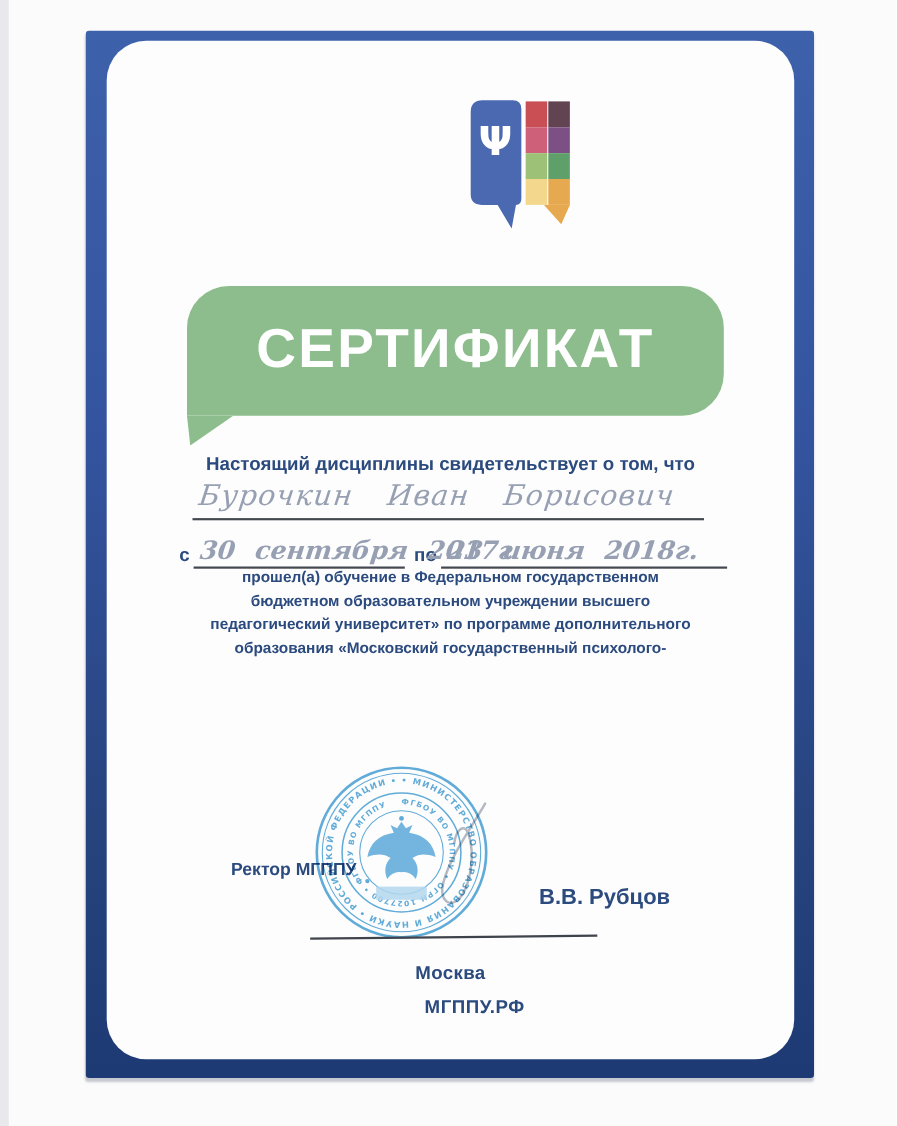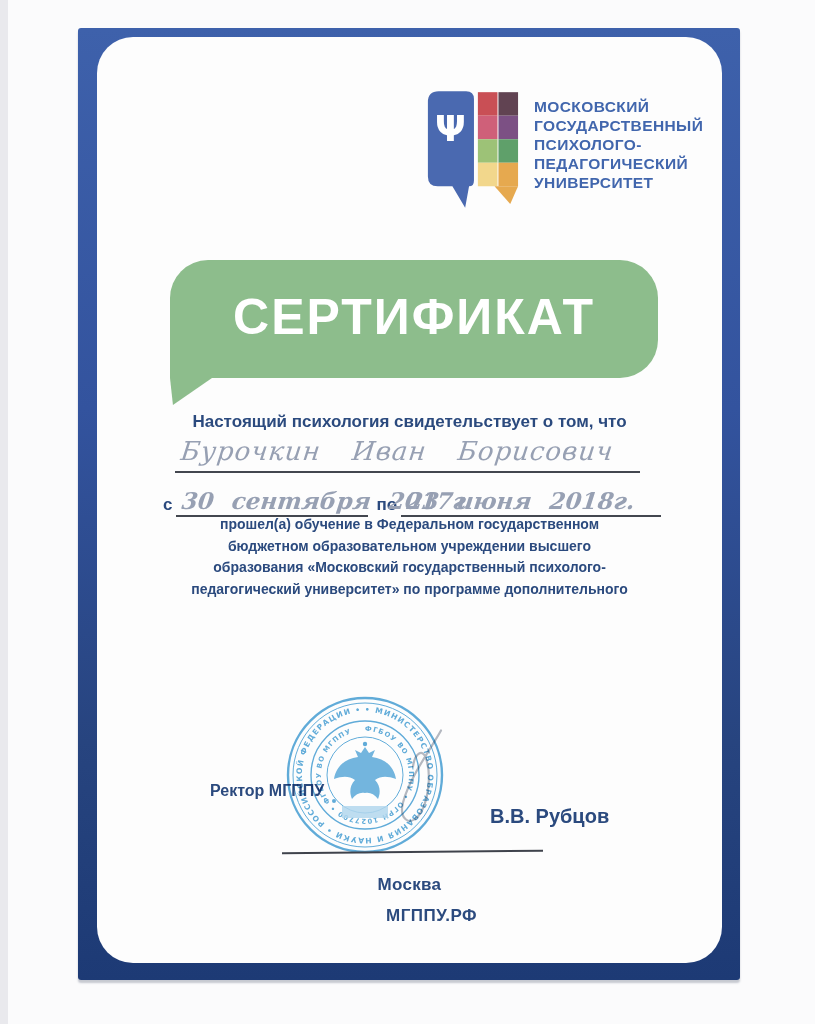--- a/index.html
+++ b/index.html
@@ -95,56 +95,49 @@
         <rect x="56" y="3" width="20" height="24" fill="#c94f55"></rect>
         <rect x="77" y="3" width="20" height="24" fill="#614352"></rect>
         <rect x="56" y="27" width="20" height="24" fill="#cf6079"></rect>
         <rect x="77" y="27" width="20" height="24" fill="#7c5084"></rect>
         <rect x="56" y="51" width="20" height="24" fill="#9dc277"></rect>
         <rect x="77" y="51" width="20" height="24" fill="#5fa06a"></rect>
         <rect x="56" y="75" width="20" height="24" fill="#f2d78c"></rect>
         <rect x="77" y="75" width="20" height="24" fill="#e6a94f"></rect>
         <path d="M73 99 L97 99 L89 117 Z" fill="#e6a94f"></path>
       </svg>
-      <div class="logo-text">
-        <div>МОСКОВСКИЙ</div>
-        <div>ГОСУДАРСТВЕННЫЙ</div>
-        <div>ПСИХОЛОГО-</div>
-        <div>ПЕДАГОГИЧЕСКИЙ</div>
-        <div>УНИВЕРСИТЕТ</div>
-      </div>
     </div>
 
     <div class="banner">
       <span class="banner-title">СЕРТИФИКАТ</span>
       <span class="banner-tail"></span>
     </div>
 
-    <div class="intro txt">Настоящий психология свидетельствует о том, что</div>
+    <div class="intro txt">Настоящий дисциплины свидетельствует о том, что</div>
 
     <div class="name-row">
       <span class="hw">Бурочкин Иван Борисович</span>
     </div>
 
     <div class="date-row txt">
       <span class="lbl">с</span>
       <span class="date-slot slot-from">
         <span class="hw">30 сентября 2017г</span>
       </span>
       <span class="lbl2">по</span>
       <span class="date-slot slot-to">
         <span class="hw">23 июня 2018г.</span>
       </span>
     </div>
 
     <div class="para txt">
       <div>прошел(а) обучение в Федеральном государственном</div>
       <div>бюджетном образовательном учреждении высшего</div>
+      <div>педагогический университет» по программе дополнительного</div>
       <div>образования «Московский государственный психолого-</div>
-      <div>педагогический университет» по программе дополнительного</div>
     </div>
 
 
     <div class="rector txt">Ректор МГППУ</div>
     <div class="sig-name txt">В.В. Рубцов</div>
 
     <svg class="stamp" viewBox="0 0 160 160" xmlns="http://www.w3.org/2000/svg">
       <defs>
         <path id="ringA" d="M80 17 a63 63 0 1 1 -0.12 0" fill="none"></path>
         <path id="ringB" d="M80 36 a44 44 0 1 1 -0.12 0" fill="none"></path>

